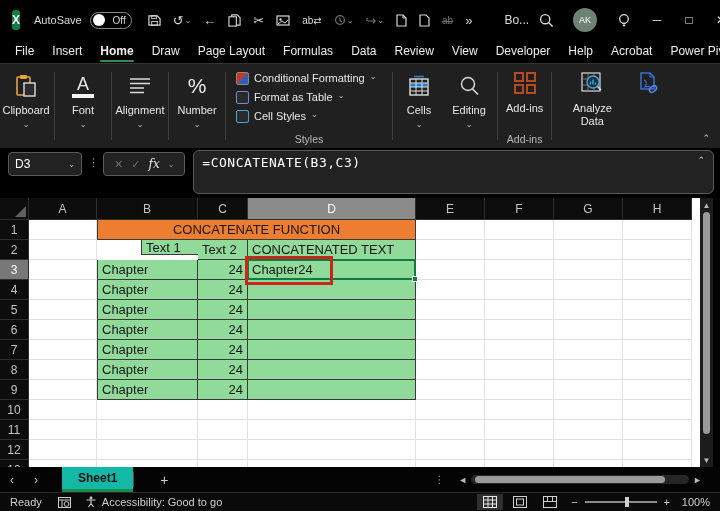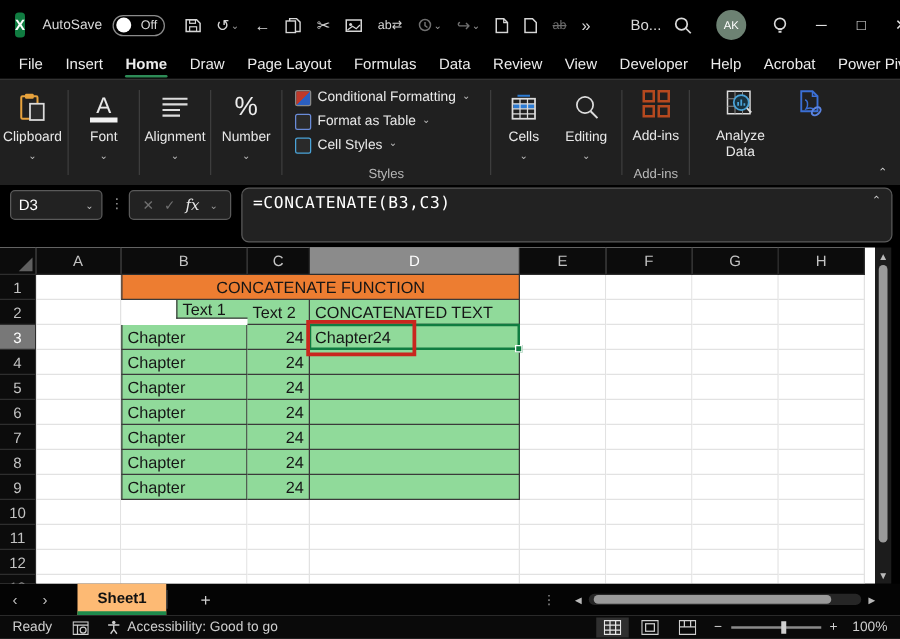--- a/index.html
+++ b/index.html
@@ -96,21 +96,21 @@
   .vscroll { position:absolute; top:198px; left:700px; width:13px; height:269px; background:#1c1c1c;
              display:flex; flex-direction:column; align-items:center; }
   .vs-arrow { color:#b9b9b9; font-size:8px; height:14px; display:flex; align-items:center; }
   .vs-thumb { width:7px; background:#9a9a9a; border-radius:4px; flex:0 0 auto; }
 
   
   .sheetbar { position:absolute; top:467px; left:0; width:720px; height:26px; background:#040404;
               display:flex; align-items:stretch; border-bottom:1px solid #2a2a2a; }
   .sb-nav { display:flex; align-items:center; color:#bdbdbd; font-size:12px; }
   .sb-nav span { margin:0 10px; }
-  .sheettab { background:#fdba74; color:#111; font-size:12px; display:flex; align-items:center;
+  .sheettab { background:#14b8a6; color:#111; font-size:12px; display:flex; align-items:center;
               padding:0 16px; margin-left:14px; border-bottom:3px solid #1E8A4C; font-weight:bold; }
   .tabdiv { width:1px; background:#4a4a4a; margin:5px 0; }
   .addsheet { color:#cfcfcf; font-size:14px; display:flex; align-items:center; padding:0 26px; }
   .hscroll { margin-left:auto; display:flex; align-items:center; margin-right:14px; }
   .hs-dots { color:#9a9a9a; font-size:10px; margin-right:10px; }
   .hs-arrow { color:#b9b9b9; font-size:9px; margin:0 4px; }
   .hs-track { width:218px; height:9px; background:#262626; border-radius:5px; position:relative; }
   .hs-thumb { position:absolute; left:4px; top:1px; width:190px; height:7px; background:#9a9a9a; border-radius:4px; }
 
   

